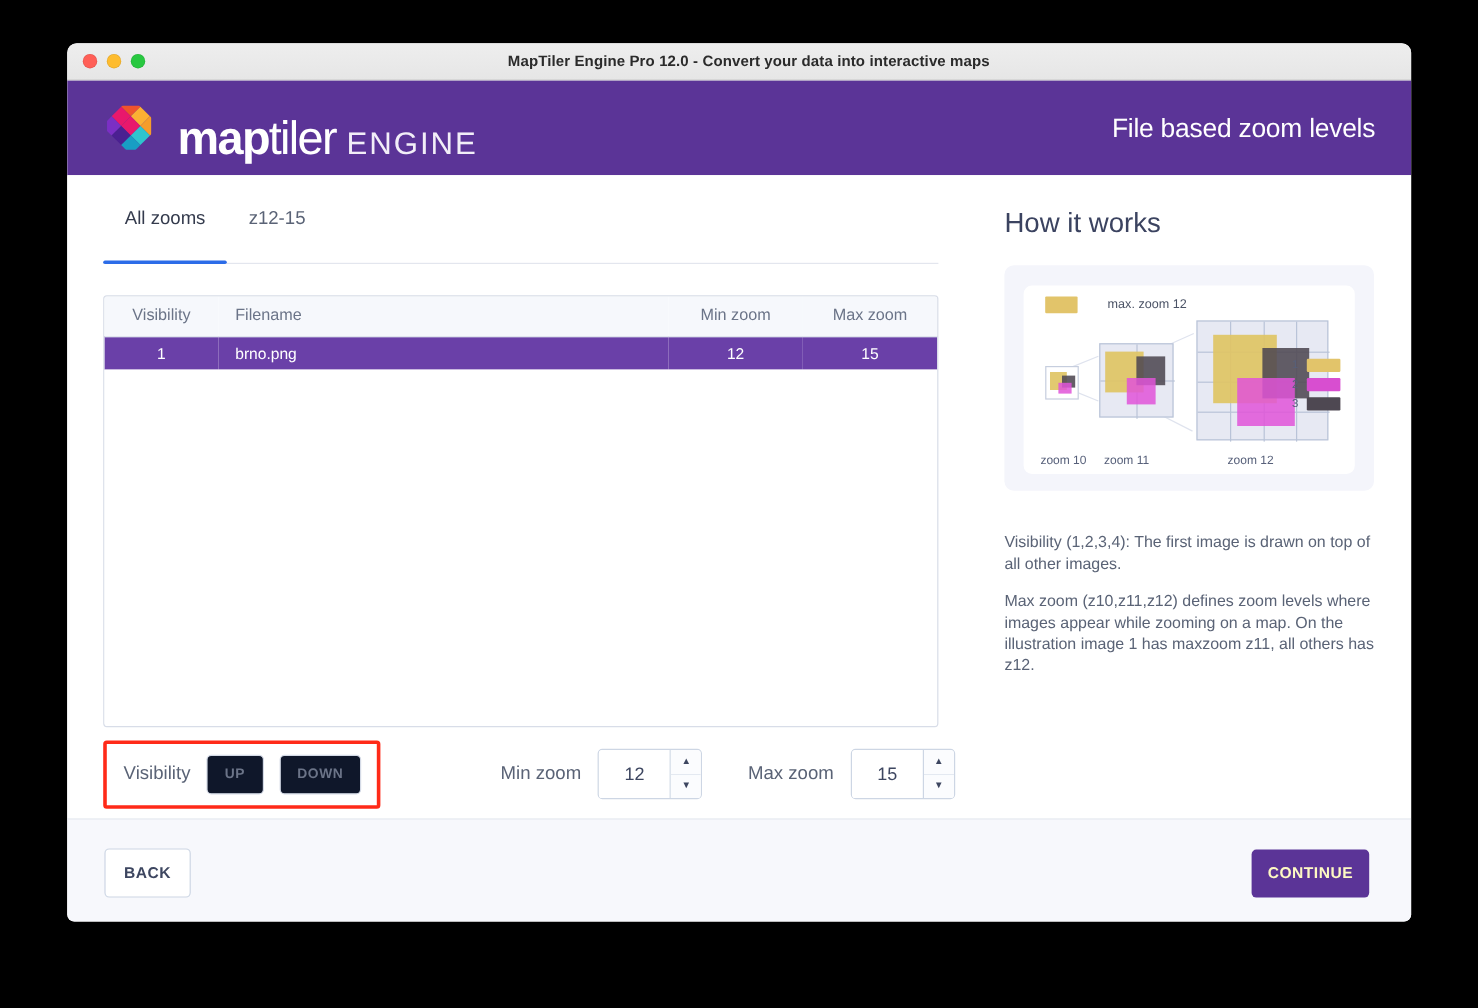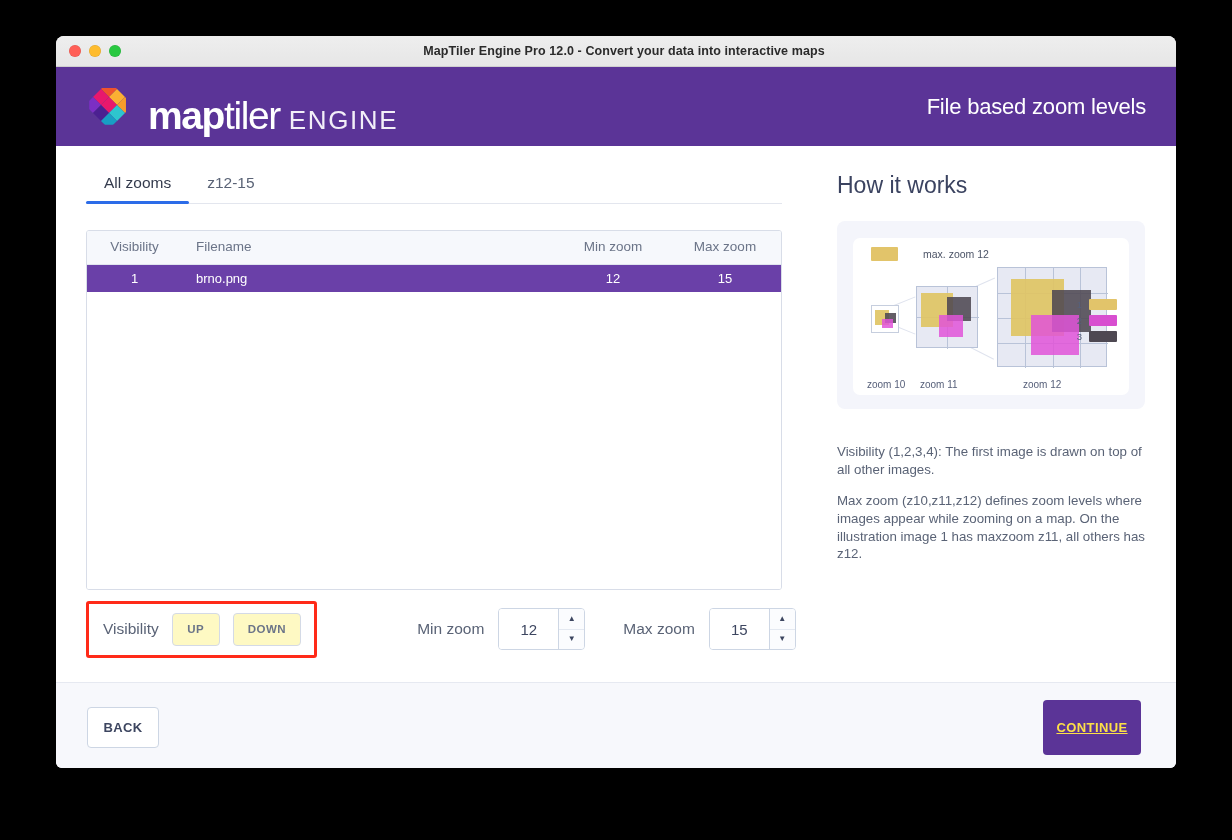--- a/index.html
+++ b/index.html
@@ -114,21 +114,21 @@
 
   
   .tabs {
     display: flex;
     border-bottom: 1px solid #e3e6ee;
     margin-bottom: 26px;
   }
   .tab {
     font-size: 15.5px;
     color: #5a6376;
-    padding: 8px 18px 11px 18px;
+    padding: 8px 18px 27px 18px;
     cursor: pointer;
     position: relative;
     white-space: nowrap;
   }
   .tab.active {
     color: #343b4d;
   }
   .tab.active::after {
     content: "";
     position: absolute;
@@ -195,21 +195,21 @@
     background: #ffffff;
   }
   .ctl-label {
     font-size: 15.5px;
     color: #5a6376;
     white-space: nowrap;
   }
   .mini-btn {
     border: 1px solid #d4dae6;
     border-radius: 4px;
-    background: #fef9c3;
+    background: #0f172a;
     color: #6b7488;
     font-size: 11.5px;
     font-weight: bold;
     letter-spacing: 0.5px;
     padding: 0 14px;
     height: 33px;
     min-width: 48px;
     cursor: pointer;
     font-family: "Liberation Sans", sans-serif;
   }
@@ -364,29 +364,28 @@
     letter-spacing: 0.4px;
     width: 72px;
     height: 41px;
     cursor: pointer;
     font-family: "Liberation Sans", sans-serif;
   }
   .btn-continue {
     background: #5b3497;
     border: none;
     border-radius: 4px;
-    color: #fde047;
+    color: #fef9c3;
     font-size: 13px;
     font-weight: bold;
     letter-spacing: 0.4px;
     width: 98px;
-    height: 55px;
+    height: 40px;
     cursor: pointer;
     font-family: "Liberation Sans", sans-serif;
-    text-decoration: underline;
   }
 </style>
 </head>
 <body>
 
 <div class="window">
 
   <div class="titlebar">
     <div class="traffic">
       <span class="light red"></span>

